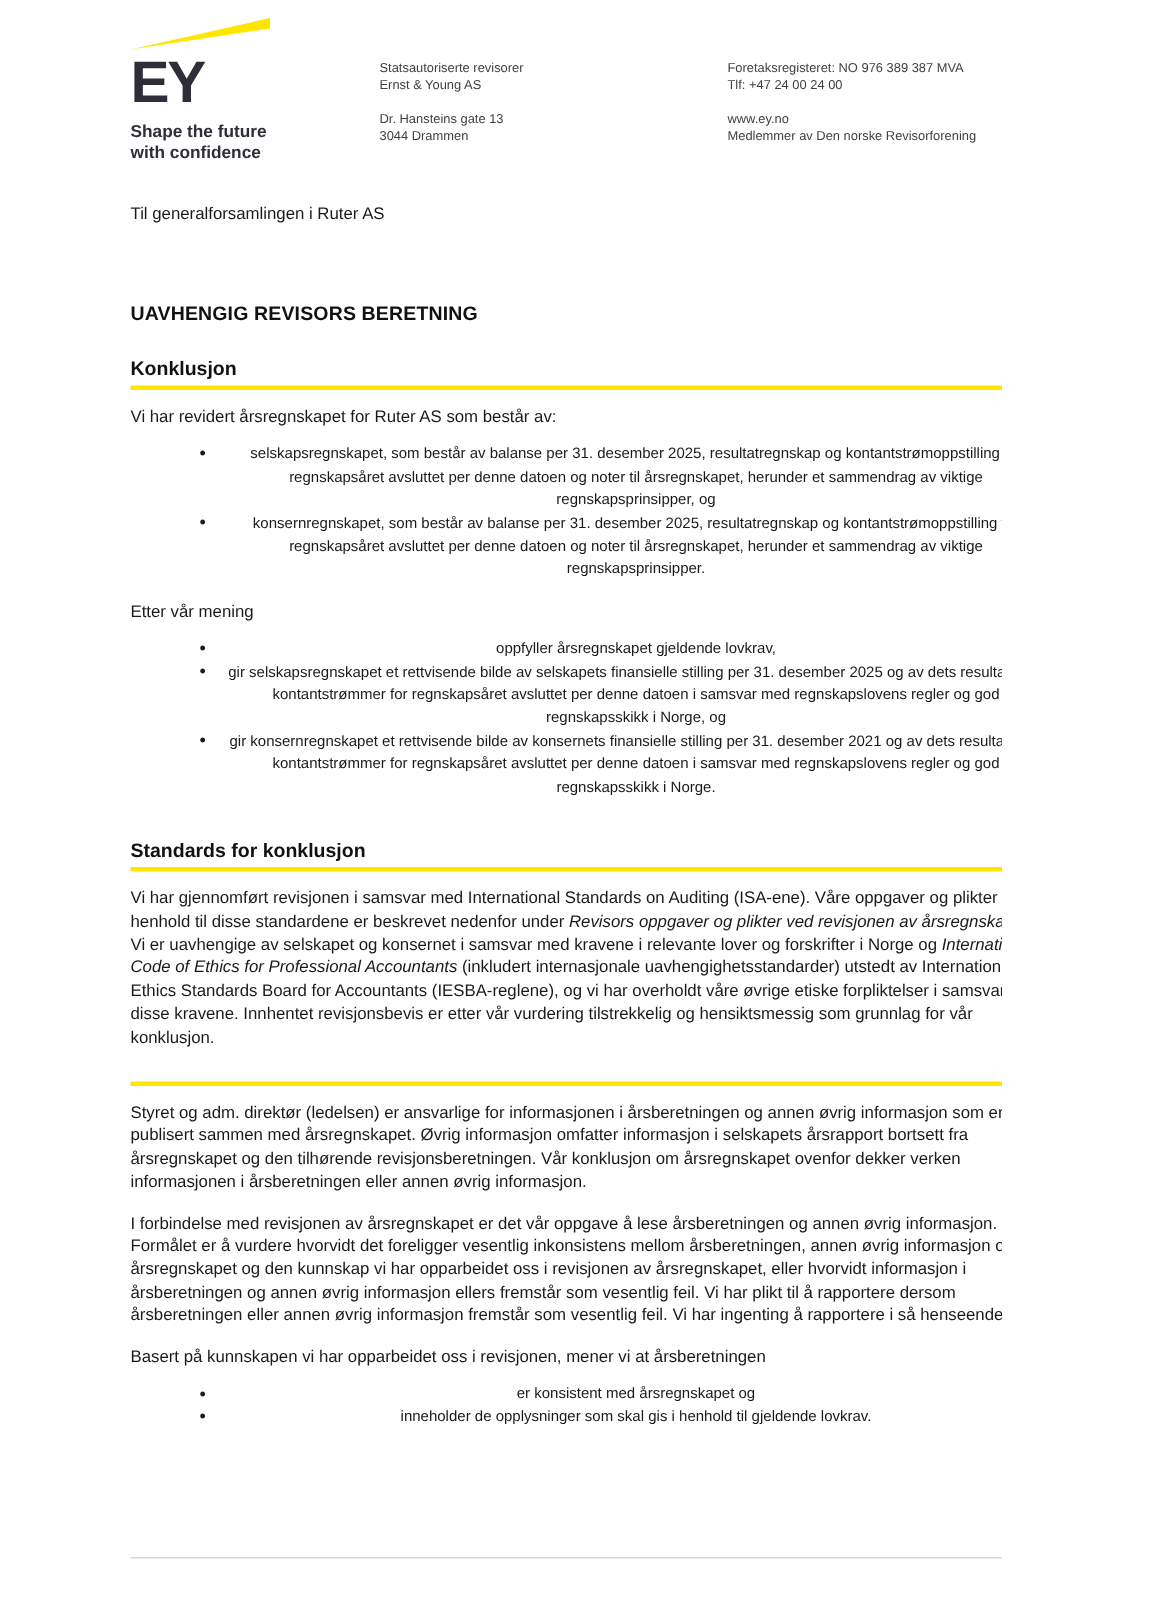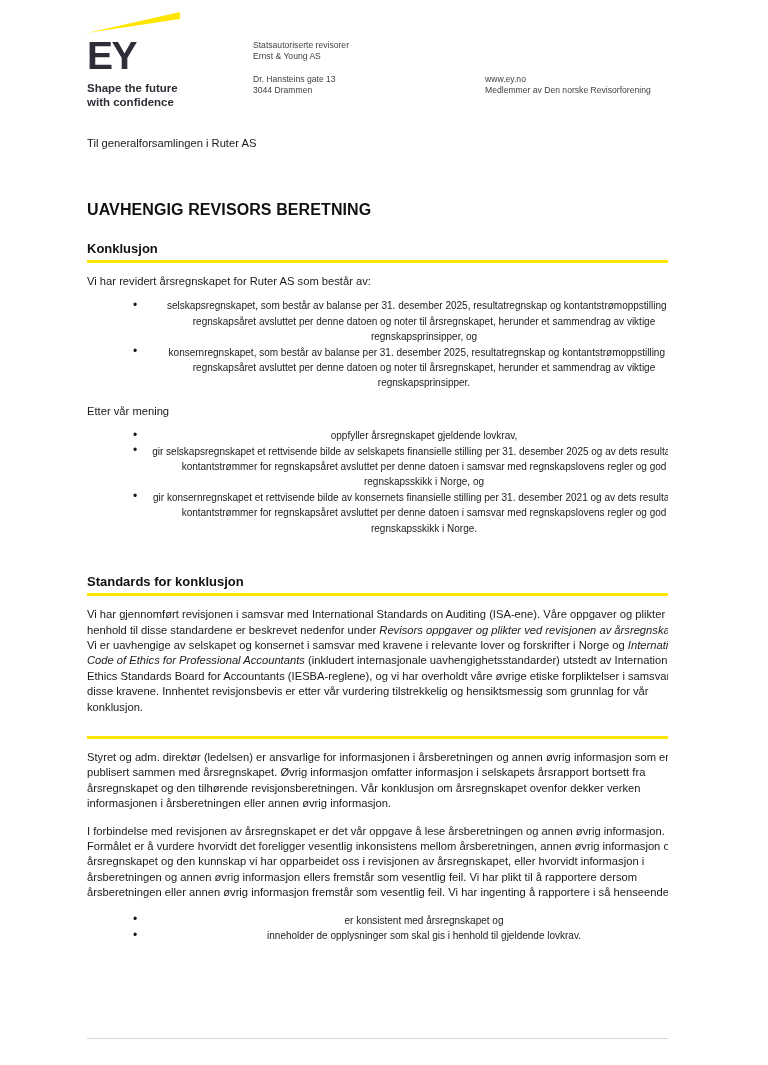--- a/index.html
+++ b/index.html
@@ -79,31 +79,31 @@
     top: 136px;
     width: 612px;
   }
   .addressee {
     font-size: 11.2px;
     line-height: 15px;
     color: #1a1a1a;
     margin: 0 0 50px 0;
   }
   .doc-title {
-    font-size: 16px;
+    font-size: 13px;
     font-weight: bold;
     color: #111111;
     margin: 15px 0 22px 0;
     letter-spacing: 0.1px;
   }
   .section-head {
     font-size: 13px;
     font-weight: bold;
     color: #111111;
-    margin: 16px 0 4px 0;
+    margin: 4px 0 4px 0;
   }
   .rule {
     height: 3px;
     background: #ffe600;
     width: 100%;
     margin: 0 0 11px 0;
   }
   p.body {
     font-size: 11.2px;
     line-height: 15.4px;
@@ -194,20 +194,22 @@
       </div>
       <div class="ey-wordmark">EY</div>
       <div class="ey-tagline">Shape the future
 with confidence</div>
     </div>
 
     <div class="addr-col" id="addr-col-1">Statsautoriserte revisorer
 Ernst &amp; Young AS</div>
     <div class="addr-col" id="addr-col-1b">Dr. Hansteins gate 13
 3044 Drammen</div>
+    <div class="addr-col" id="addr-col-2">Foretaksregisteret: NO 976 389 387 MVA
+Tlf: +47 24 00 24 00</div>
     <div class="addr-col" id="addr-col-2b">www.ey.no
 Medlemmer av Den norske Revisorforening</div>
   </div>
 
   <div id="content">
 
     <p class="addressee">Til generalforsamlingen i Ruter AS</p>
 
     <h1 class="doc-title">UAVHENGIG REVISORS BERETNING</h1>
 
@@ -235,20 +237,21 @@
     <div class="rule"></div>
 
     <p class="body"><span>Vi har gjennomført revisjonen i samsvar med International Standards on Auditing (ISA-ene). Våre oppgaver og plikter i henhold til disse standardene er beskrevet nedenfor under </span><span class="ital">Revisors oppgaver og plikter ved revisjonen av årsregnskapet</span><span>. Vi er uavhengige av selskapet og konsernet i samsvar med kravene i relevante lover og forskrifter i Norge og </span><span class="ital">International Code of Ethics for Professional Accountants</span><span> (inkludert internasjonale uavhengighetsstandarder) utstedt av International Ethics Standards Board for Accountants (IESBA-reglene), og vi har overholdt våre øvrige etiske forpliktelser i samsvar med disse kravene. Innhentet revisjonsbevis er etter vår vurdering tilstrekkelig og hensiktsmessig som grunnlag for vår konklusjon.</span></p>
 
     <div class="gap-sm"></div>
 
     <div class="rule"></div>
 
     <p class="body">Styret og adm. direktør (ledelsen) er ansvarlige for informasjonen i årsberetningen og annen øvrig informasjon som er publisert sammen med årsregnskapet. Øvrig informasjon omfatter  informasjon i selskapets årsrapport bortsett fra årsregnskapet og den tilhørende revisjonsberetningen. Vår konklusjon om årsregnskapet ovenfor dekker verken informasjonen i årsberetningen eller annen øvrig informasjon.</p>
     <p class="body">I forbindelse med revisjonen av årsregnskapet er det vår oppgave å lese årsberetningen og annen øvrig informasjon. Formålet er å vurdere hvorvidt det foreligger vesentlig inkonsistens mellom årsberetningen, annen øvrig informasjon og årsregnskapet og den kunnskap vi har opparbeidet oss i revisjonen av årsregnskapet, eller hvorvidt informasjon i årsberetningen og annen øvrig informasjon ellers fremstår som vesentlig feil. Vi har plikt til å rapportere dersom årsberetningen eller annen øvrig informasjon fremstår som vesentlig feil. Vi har ingenting å rapportere i så henseende.</p>
+    <p class="body lead">Basert på kunnskapen vi har opparbeidet oss i revisjonen, mener vi at årsberetningen</p>
 
     <ul class="bullets">
       <li>er konsistent med årsregnskapet og</li>
       <li>inneholder de opplysninger som skal gis i henhold til gjeldende lovkrav.</li>
     </ul>
   </div>
 
   <div id="footer-rule"></div>
 
   <div id="penneo">

